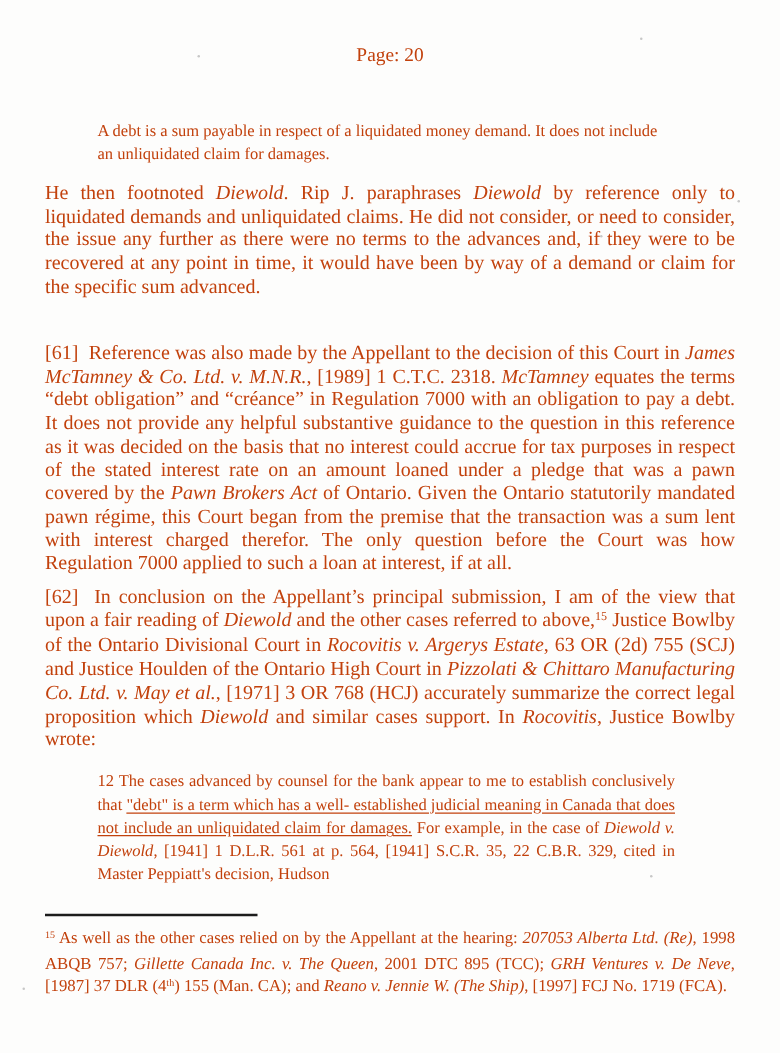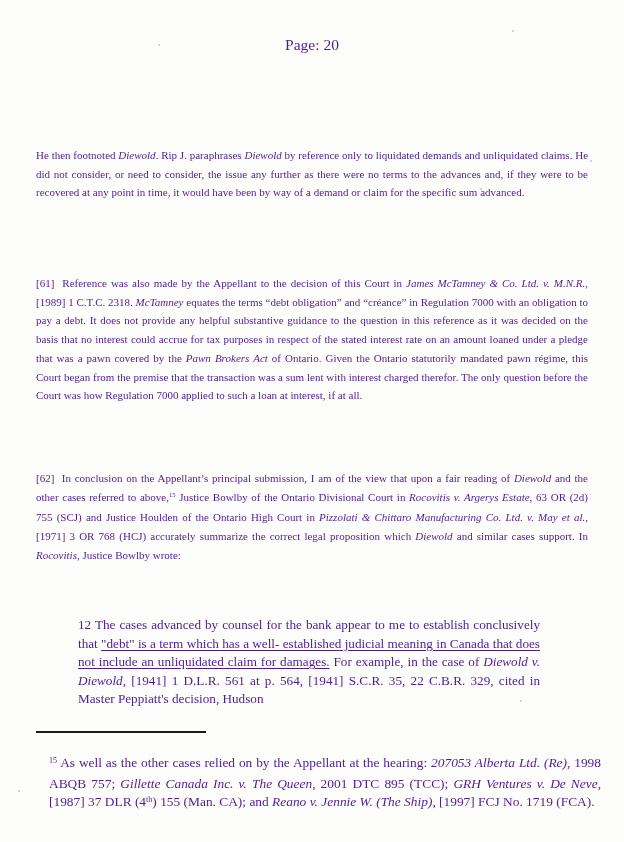--- a/index.html
+++ b/index.html
@@ -1,61 +1,62 @@
 <!DOCTYPE html>
 <html><head>
 <meta charset="utf-8">
 <style>
   html,body{margin:0;padding:0;background:#ffffff;}
   .page{
     position:relative;
     width:624px;height:842px;
     background:#fdfdfc;
-    color:#4c1d95;
+    color:#c2410c;
     font-family:"Liberation Serif", serif;
     overflow:hidden;
   }
   .page-header{
     position:absolute;top:36px;left:0;width:624px;
     text-align:center;font-size:15.5px;
   }
   .body-para{
     position:absolute;left:36px;width:552px;
-    font-size:11px;line-height:18.7px;
+    font-size:16px;line-height:18.7px;
     text-align:justify;margin:0;
   }
   .para-intro{top:146px;}
   .para-61{top:274px;}
   .para-62{top:469px;}
   .quote{
     position:absolute;left:78px;margin:0;
     font-size:13.2px;
   }
   .quote-1{top:96px;width:454px;line-height:17.5px;text-align:left;}
   .quote-12{top:616px;width:462px;line-height:18.6px;text-align:justify;}
   .footnote-sep{
     position:absolute;top:731px;left:36px;width:170px;height:2px;
     background:#1c1c1c;
   }
   .footnote{
     position:absolute;top:741px;left:36px;width:552px;
-    font-size:13.4px;line-height:18.5px;text-align:justify;margin:13px;
+    font-size:13.4px;line-height:18.5px;text-align:justify;margin:0;
   }
   .run-i{font-style:italic;}
   .run-u{text-decoration:underline;text-underline-offset:2px;}
   .run-sup{font-size:0.6em;position:relative;top:-0.5em;}
   .speck{position:absolute;width:2px;height:2px;border-radius:50%;background:#9a9a9a;opacity:.55;}
 </style>
 </head>
 <body>
 
 <div class="page">
 
   <div class="page-header">Page: 20</div>
 
+  <div class="quote quote-1"><span>A debt is a sum payable in respect of a liquidated money demand. It does not include an unliquidated claim for damages.</span></div>
 
   <p class="body-para para-intro"><span>He then footnoted </span><span class="run-i">Diewold</span><span>. Rip J. paraphrases </span><span class="run-i">Diewold</span><span> by reference only to liquidated demands and unliquidated claims. He did not consider, or need to consider, the issue any further as there were no terms to the advances and, if they were to be recovered at any point in time, it would have been by way of a demand or claim for the specific sum advanced.</span></p>
 
   <p class="body-para para-61"><span>[61]&nbsp;&nbsp;Reference was also made by the Appellant to the decision of this Court in </span><span class="run-i">James McTamney &amp; Co. Ltd. v. M.N.R.</span><span>, [1989] 1 C.T.C. 2318. </span><span class="run-i">McTamney</span><span> equates the terms “debt obligation” and “créance” in Regulation 7000 with an obligation to pay a debt. It does not provide any helpful substantive guidance to the question in this reference as it was decided on the basis that no interest could accrue for tax purposes in respect of the stated interest rate on an amount loaned under a pledge that was a pawn covered by the </span><span class="run-i">Pawn Brokers Act</span><span> of Ontario. Given the Ontario statutorily mandated pawn régime, this Court began from the premise that the transaction was a sum lent with interest charged therefor. The only question before the Court was how Regulation 7000 applied to such a loan at interest, if at all.</span></p>
 
   <p class="body-para para-62"><span>[62]&nbsp;&nbsp;In conclusion on the Appellant’s principal submission, I am of the view that upon a fair reading of </span><span class="run-i">Diewold</span><span> and the other cases referred to above,</span><span class="run-sup">15</span><span> Justice Bowlby of the Ontario Divisional Court in </span><span class="run-i">Rocovitis v. Argerys Estate</span><span>, 63 OR (2d) 755 (SCJ) and Justice Houlden of the Ontario High Court in </span><span class="run-i">Pizzolati &amp; Chittaro Manufacturing Co. Ltd. v. May et al.</span><span>, [1971] 3 OR 768 (HCJ) accurately summarize the correct legal proposition which </span><span class="run-i">Diewold</span><span> and similar cases support. In </span><span class="run-i">Rocovitis</span><span>, Justice Bowlby wrote:</span></p>
 
   <div class="quote quote-12"><span>12 The cases advanced by counsel for the bank appear to me to establish conclusively that </span><span class="run-u">"debt" is a term which has a well- established judicial meaning in Canada that does not include an unliquidated claim for damages.</span><span> For example, in the case of </span><span class="run-i">Diewold v. Diewold</span><span>, [1941] 1 D.L.R. 561 at p. 564, [1941] S.C.R. 35, 22 C.B.R. 329, cited in Master Peppiatt's decision, Hudson</span></div>
 
   <div class="footnote-sep"></div>

